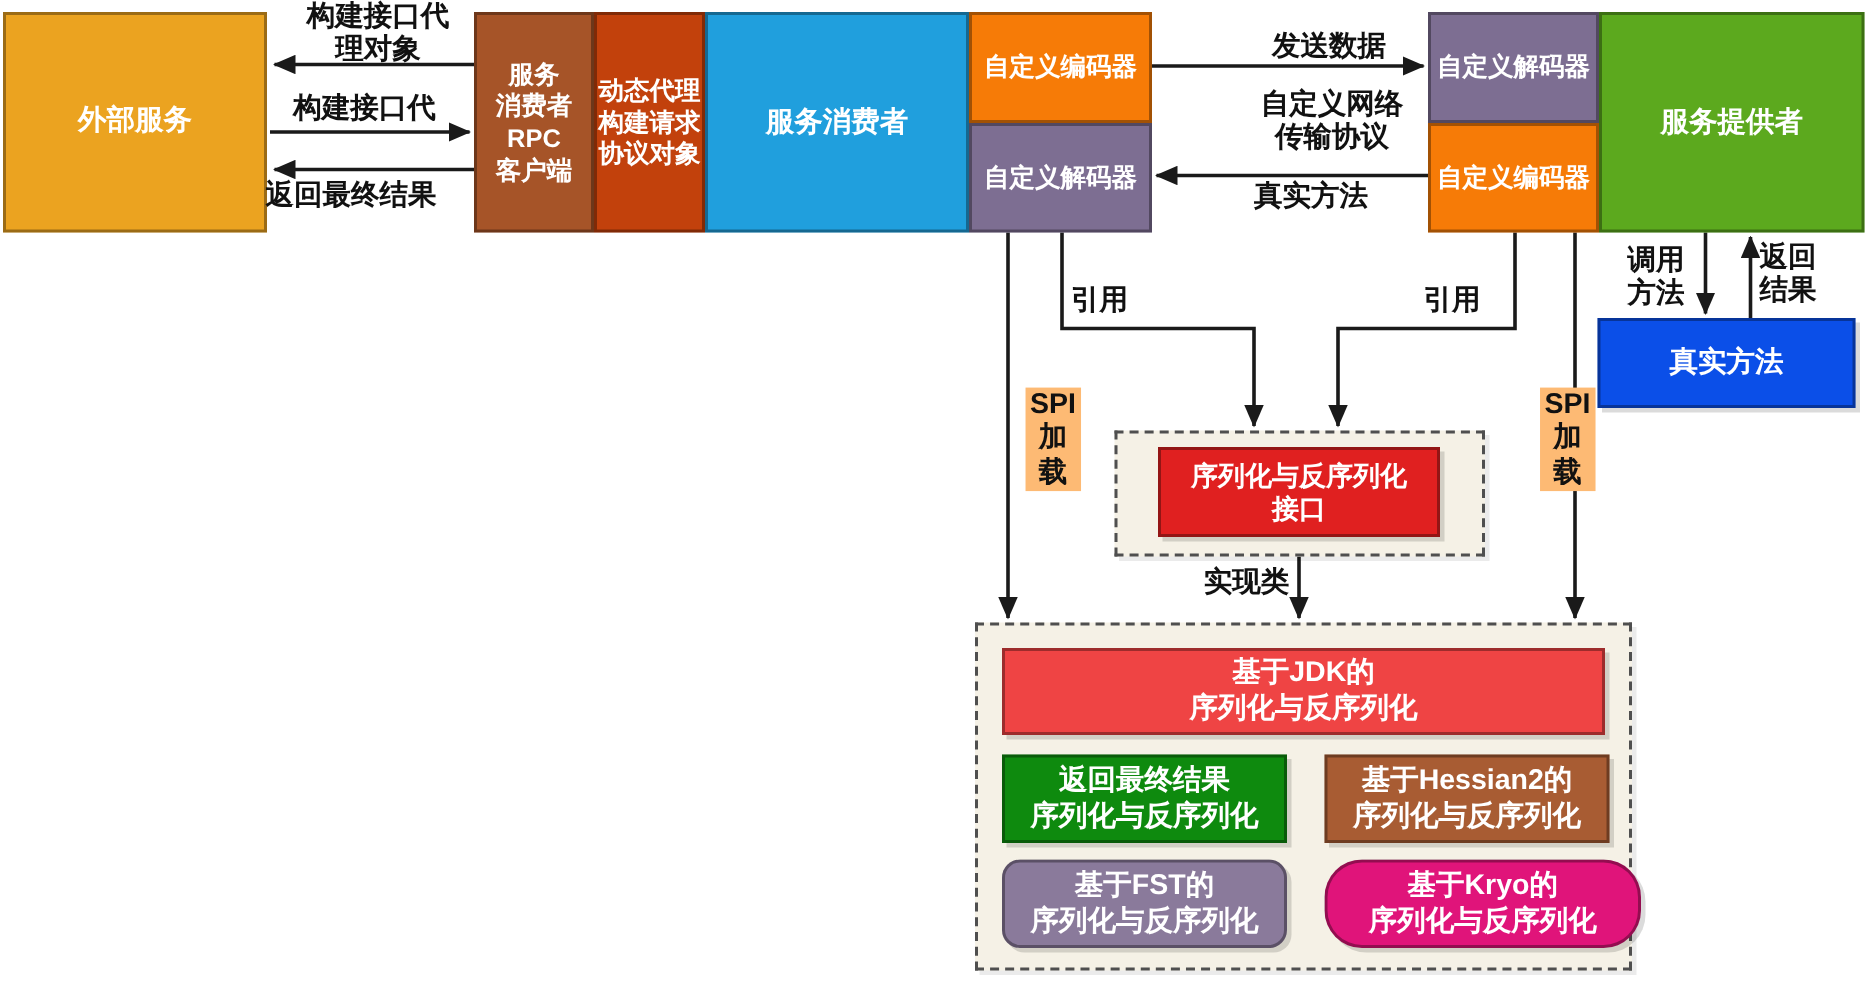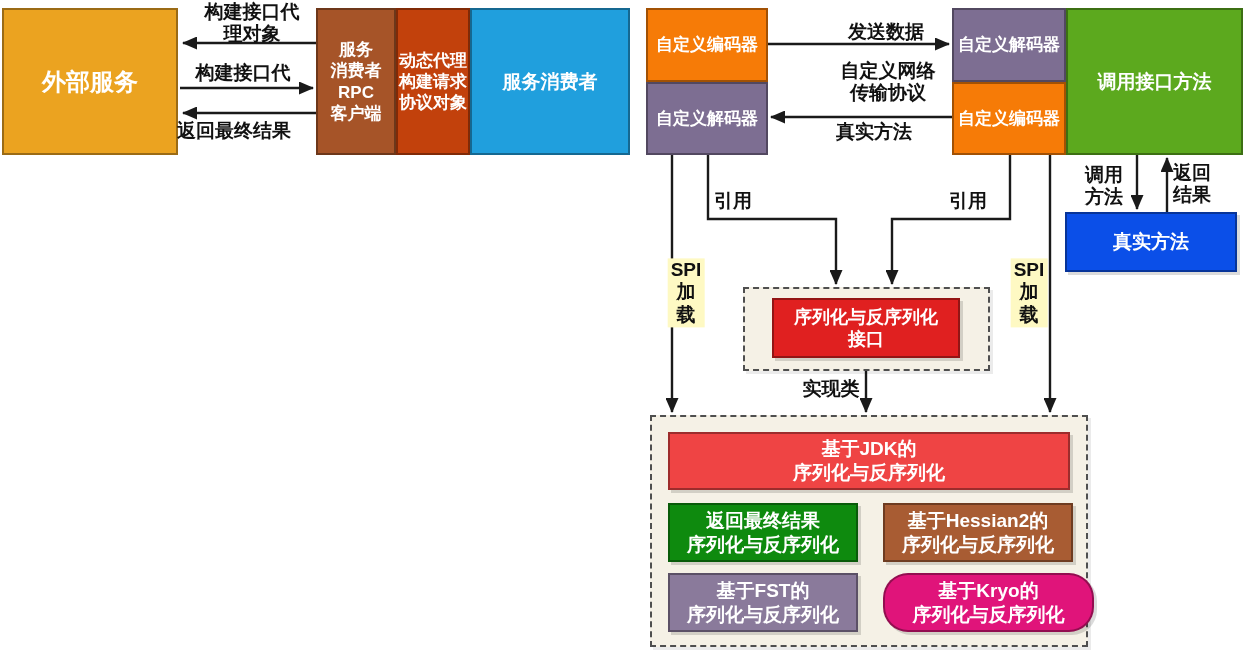--- a/index.html
+++ b/index.html
@@ -15,26 +15,26 @@
   .box{
     position:absolute;display:flex;align-items:center;justify-content:center;
     text-align:center;color:#ffffff;font-weight:bold;white-space:pre-line;
     border:2px solid rgba(0,0,0,0.34);box-sizing:border-box;line-height:1.25;z-index:3;
   }
   .shadow{box-shadow:3px 3px 0 rgba(0,0,0,0.14);text-align:center;}
   .elabel{
     position:absolute;transform:translate(-50%,-50%);font-weight:bold;font-size:19px;
     color:#111111;white-space:pre-line;text-align:center;line-height:1.18;z-index:4;
   }
-  .wbg{background:#fef9c3;padding:1px 3px;}
+  .wbg{background:#fdba74;padding:1px 3px;margin-left:16px;}
   
-  #b-ext{left:2px;top:8px;width:176px;height:147px;font-size:24px;}
+  #b-ext{left:2px;top:8px;width:176px;height:147px;font-size:19px;font-family:Liberation Mono, monospace;}
   #b-rpc{left:316px;top:8px;width:80px;height:147px;font-size:17px;}
   #b-dyn{left:396px;top:8px;width:74px;height:147px;font-size:17px;}
-  #b-consumer{left:470px;top:8px;width:160px;height:147px;font-size:19px;}
+  #b-consumer{left:470px;top:8px;width:176px;height:147px;font-size:19px;}
   #b-encl{left:646px;top:8px;width:122px;height:74px;font-size:17px;}
   #b-decl{left:646px;top:82px;width:122px;height:73px;font-size:17px;}
   #b-decr{left:952px;top:8px;width:114px;height:74px;font-size:17px;}
   #b-encr{left:952px;top:82px;width:114px;height:73px;font-size:17px;}
   #b-provider{left:1066px;top:8px;width:177px;height:147px;font-size:19px;}
   #b-real{left:1065px;top:212px;width:172px;height:60px;font-size:19px;}
   #b-serial{left:772px;top:298px;width:188px;height:60px;font-size:18px;}
   #d-mid{left:743px;top:287px;width:247px;height:84px;}
   #d-bottom{left:650px;top:415px;width:438px;height:232px;}
   #b-jdk{left:668px;top:432px;width:402px;height:58px;font-size:19px;}
@@ -93,31 +93,31 @@
 RPC
 客户端</div>
   <div class="box" id="b-dyn" style="background-color: #c2410c;">动态代理
 构建请求
 协议对象</div>
   <div class="box" id="b-consumer" style="background-color: rgb(32, 159, 221);">服务消费者</div>
   <div class="box" id="b-encl" style="background-color: rgb(246, 123, 7);">自定义编码器</div>
   <div class="box" id="b-decl" style="background-color: rgb(125, 110, 146);">自定义解码器</div>
   <div class="box" id="b-decr" style="background-color: rgb(125, 110, 146);">自定义解码器</div>
   <div class="box" id="b-encr" style="background-color: rgb(246, 123, 7);">自定义编码器</div>
-  <div class="box" id="b-provider" style="background-color: rgb(92, 169, 30);">调用接口方法</div>
+  <div class="box" id="b-provider" style="background-color: rgb(92, 169, 30);">服务提供者</div>
   <div class="box shadow" id="b-real" style="background-color: rgb(11, 79, 232);">真实方法</div>
   <div class="box shadow" id="b-serial" style="background-color: rgb(224, 32, 32);">序列化与反序列化
 接口</div>
   <div class="box shadow" id="b-jdk" style="background-color: #ef4444;">基于JDK的
 序列化与反序列化</div>
   <div class="box shadow" id="b-json" style="background-color: rgb(14, 138, 14);">返回最终结果
 序列化与反序列化</div>
   <div class="box shadow" id="b-hessian" style="background-color: rgb(168, 92, 51);">基于Hessian2的
 序列化与反序列化</div>
-  <div class="box shadow" id="b-fst" style="background-color: rgb(138, 122, 155);">基于FST的
+  <div class="box shadow" id="b-fst" style="background-color: rgb(138, 122, 155); border-radius: 12px;">基于FST的
 序列化与反序列化</div>
   <div class="box shadow" id="b-kryo" style="background-color: rgb(224, 20, 122);">基于Kryo的
 序列化与反序列化</div>
 
   <div class="elabel" id="l-build">构建接口代
 理对象</div>
   <div class="elabel" id="l-call-if">构建接口代</div>
   <div class="elabel" id="l-return-final">返回最终结果</div>
   <div class="elabel" id="l-send">发送数据</div>
   <div class="elabel" id="l-proto">自定义网络

